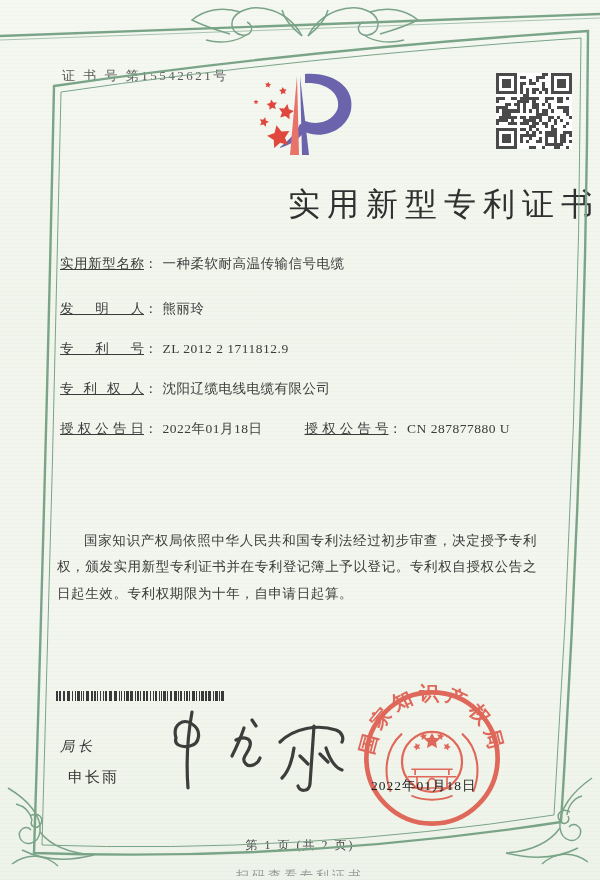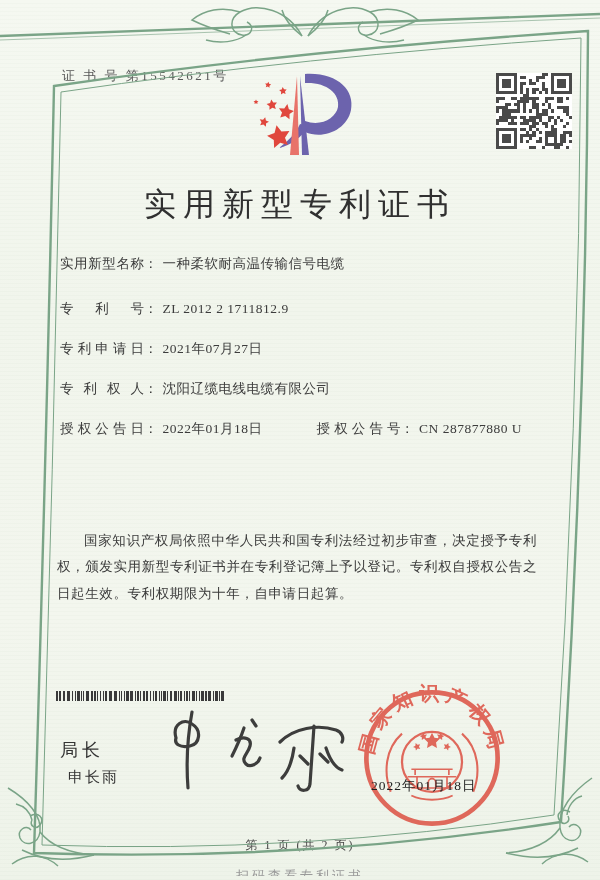--- a/index.html
+++ b/index.html
@@ -6,32 +6,32 @@
   .sheet{
     position:relative;width:600px;height:880px;overflow:hidden;
     background:
       repeating-linear-gradient(0deg, rgba(130,160,130,0.035) 0 1px, transparent 1px 4px),
       linear-gradient(180deg,#f5f8f1 0%,#f1f5ec 35%,#f3f6ee 70%,#eef3e9 100%);
     font-family:"Liberation Serif","DejaVu Serif",serif;
     color:#3a3a3a;
   }
   .abs{position:absolute;}
   .certno{left:62px;top:67px;font-size:13px;letter-spacing:2.5px;color:#585858;}
-  .title{left:0;top:183px;width:600px;text-align:center;font-size:32px;letter-spacing:7px;color:#303030;}
+  .title{left:0;top:183px;width:600px;text-align:right;font-size:32px;letter-spacing:7px;color:#303030;}
   .fields{left:60px;top:254px;width:492px;font-size:13.5px;color:#3c3c3c;}
   .frow{margin-bottom:21px;line-height:19px;white-space:nowrap;}
   .frow.first{margin-bottom:26px;}
-  .flabel{display:inline-block;width:84px;text-align:justify;text-align-last:justify;vertical-align:top;}
+  .flabel{display:inline-block;width:84px;text-align:justify;text-align-last:justify;vertical-align:top;text-decoration:underline;}
   .fcolon{display:inline-block;margin-right:5px;}
   .fvalue{letter-spacing:0.5px;}
   .fvalue.fixed{display:inline-block;width:130px;}
-  .pair2{margin-left:24px;}
+  .pair2{margin-left:12px;}
   .paras{left:57px;top:528px;width:488px;}
   .paras p{margin:0 8px 1px 0;font-size:13.5px;line-height:1.95;text-indent:2em;letter-spacing:0.6px;color:#3b3b3b;text-align:justify;}
-  .director-title{left:60px;top:738px;font-size:18px;letter-spacing:4px;color:#333;}
+  .director-title{left:60px;top:738px;font-size:14px;letter-spacing:4px;color:#333;font-style:italic;}
   .director-name{left:60px;top:768px;font-size:15px;letter-spacing:2px;color:#333;margin-left:8px;}
   .footerline{left:0;top:837px;width:600px;text-align:center;font-size:12px;letter-spacing:2px;color:#444;}
   .sealdate{left:371px;top:777px;font-size:13.5px;letter-spacing:1px;color:#1f1f1f;z-index:6;}
   .cutwrap{left:0;top:866px;width:600px;height:10px;overflow:hidden;text-align:center;}
   .cuttext{font-size:13px;letter-spacing:3px;color:#9a9a9a;}
   svg{display:block;}
   .seal{z-index:5;opacity:0.82;}
   .sig{z-index:4;opacity:0.92;}
 </style>
 </head>
@@ -325,24 +325,24 @@
       </svg>
   </div>
 
   <div class="abs title">实用新型专利证书</div>
 
   <div class="abs fields">
     <div class="frow first">
       <span class="flabel">实用新型名称</span><span class="fcolon">：</span><span class="fvalue">一种柔软耐高温传输信号电缆</span>
     </div>
     <div class="frow">
-      <span class="flabel">专利号</span><span class="fcolon">：</span><span class="fvalue">ZL 2012 2 1711812.9</span>
+      <span class="flabel">发明人</span><span class="fcolon">：</span><span class="fvalue">熊丽玲</span>
     </div>
     <div class="frow">
-      <span class="flabel">专利申请日</span><span class="fcolon">：</span><span class="fvalue">2021年07月27日</span>
+      <span class="flabel">专利号</span><span class="fcolon">：</span><span class="fvalue">ZL 2012 2 1711812.9</span>
     </div>
     <div class="frow">
       <span class="flabel">专利权人</span><span class="fcolon">：</span><span class="fvalue">沈阳辽缆电线电缆有限公司</span>
     </div>
     <div class="frow">
       <span class="flabel">授权公告日</span><span class="fcolon">：</span><span class="fvalue fixed">2022年01月18日</span><span class="flabel pair2">授权公告号</span><span class="fcolon">：</span><span class="fvalue">CN 287877880 U</span>
     </div>
   </div>
 
   <div class="abs paras">

